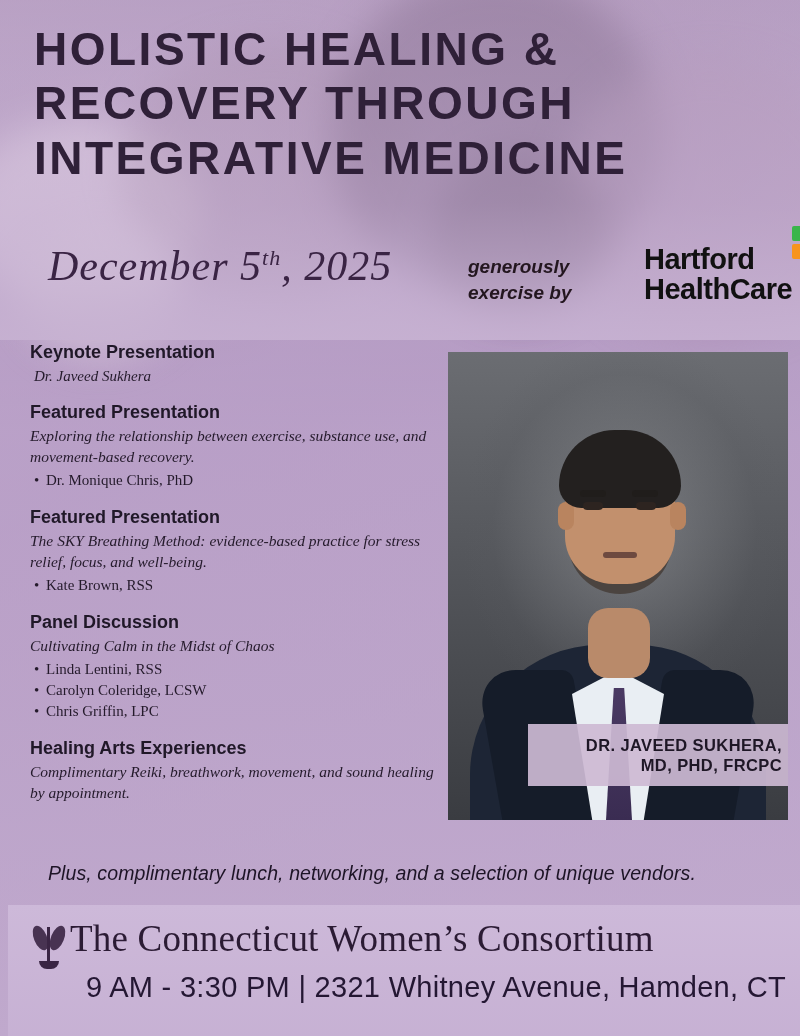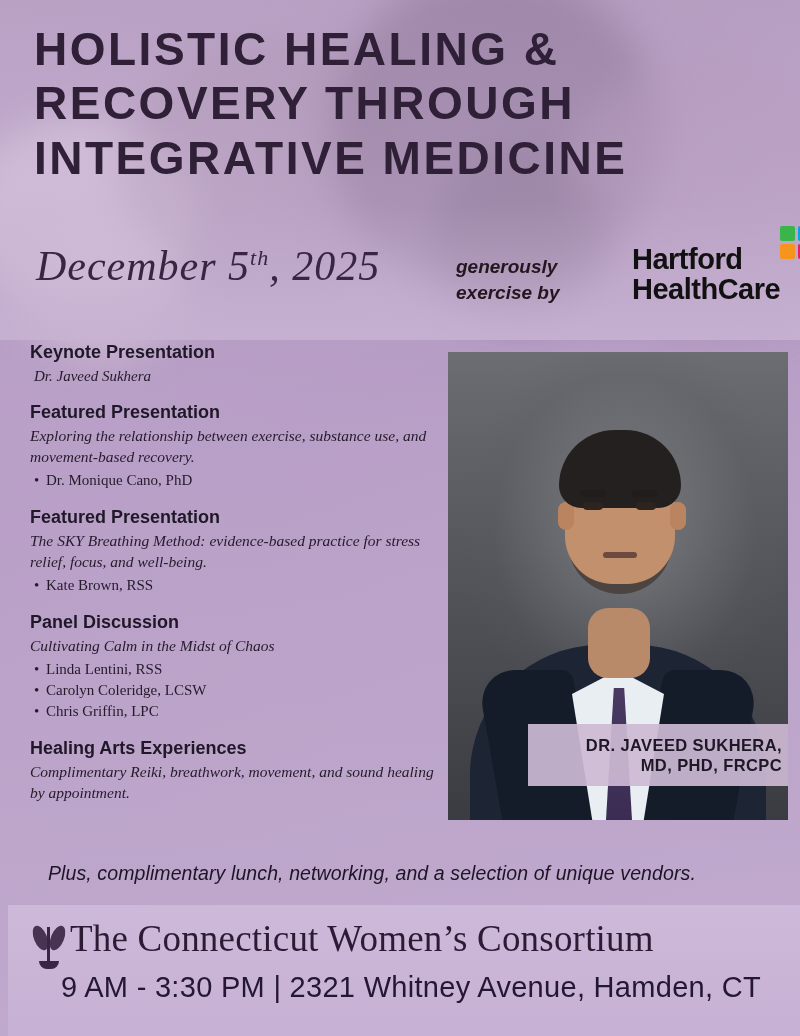--- a/index.html
+++ b/index.html
@@ -59,21 +59,21 @@
     color: #2f2038;
     font-weight: bold;
     font-size: 46px;
     line-height: 1.18;
     letter-spacing: 2.5px;
   }
   .title .line { display: block; white-space: nowrap; }
 
   .datebar {
     position: absolute;
-    left: 28px;
+    left: 40px;
     top: 240px;
     width: 744px;
     height: 80px;
   }
   .date {
     position: absolute;
     left: 0;
     top: 2px;
     font-family: "Liberation Serif", serif;
     font-style: italic;
@@ -384,21 +384,21 @@
     width: 20px;
     height: 8px;
     border-radius: 0 0 10px 10px;
     background: #3a2544;
   }
   .details {
     position: absolute;
     left: 28px;
     top: 66px;
     width: 750px;
-    text-align: center;
+    text-align: right;
     font-family: "Liberation Sans", sans-serif;
     font-size: 29px;
     font-weight: 500;
     color: #241733;
     letter-spacing: 0.3px;
   }
 </style>
 </head>
 <body>
 
@@ -446,21 +446,21 @@
 
       <div class="blk">
         <div class="blk-title">Keynote Presentation</div>
         <div class="blk-plain">Dr. Javeed Sukhera</div>
       </div>
 
       <div class="blk">
         <div class="blk-title">Featured Presentation</div>
         <div class="blk-desc">Exploring the relationship between exercise, substance use, and movement-based recovery.</div>
         <ul class="people">
-          <li>Dr. Monique Cano, PhD</li>
+          <li>Dr. Monique Chris, PhD</li>
         </ul>
       </div>
 
       <div class="blk">
         <div class="blk-title">Featured Presentation</div>
         <div class="blk-desc">The SKY Breathing Method: evidence-based practice for stress relief, focus, and well-being.</div>
         <ul class="people">
           <li>Kate Brown, RSS</li>
         </ul>
       </div>

